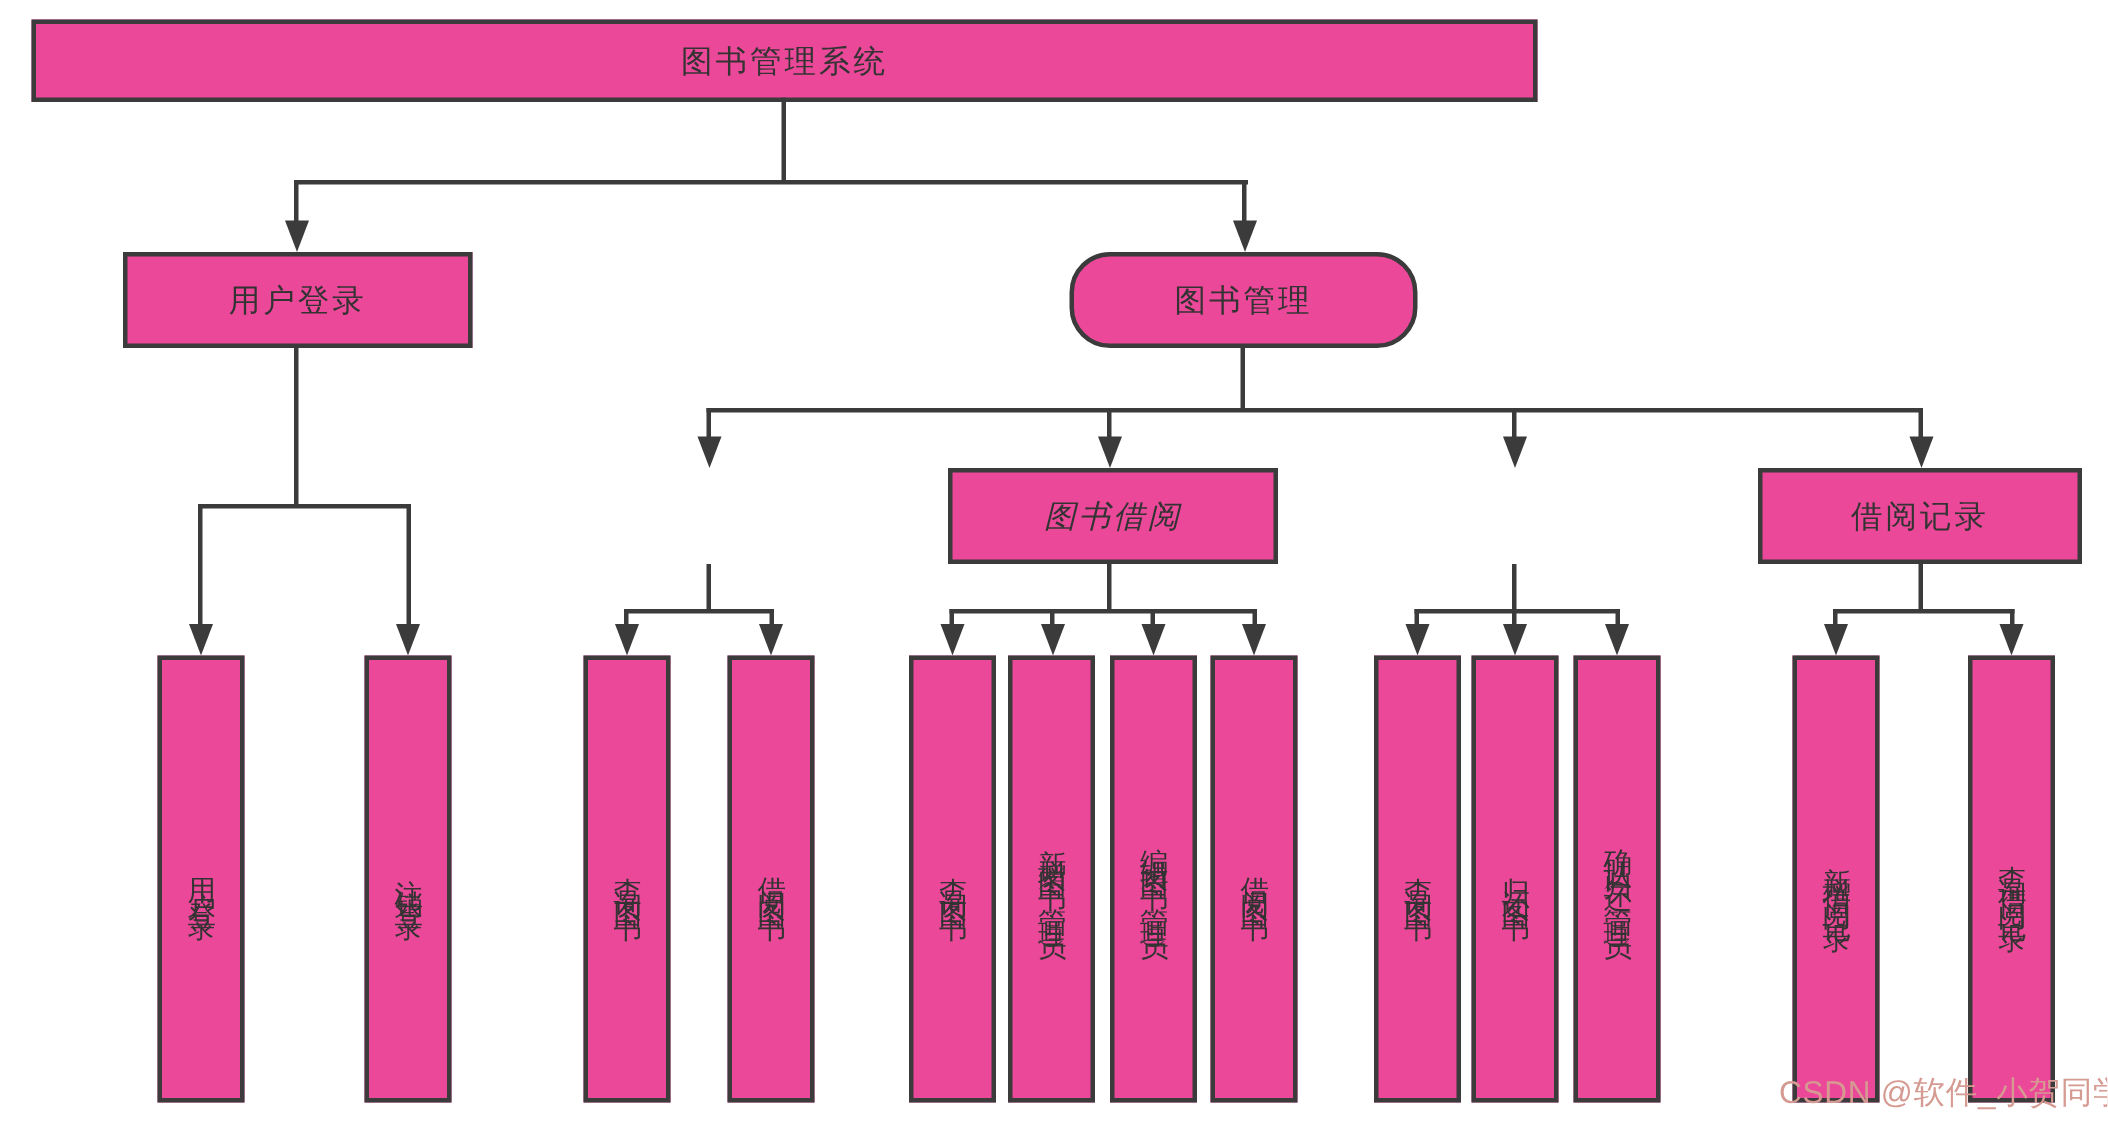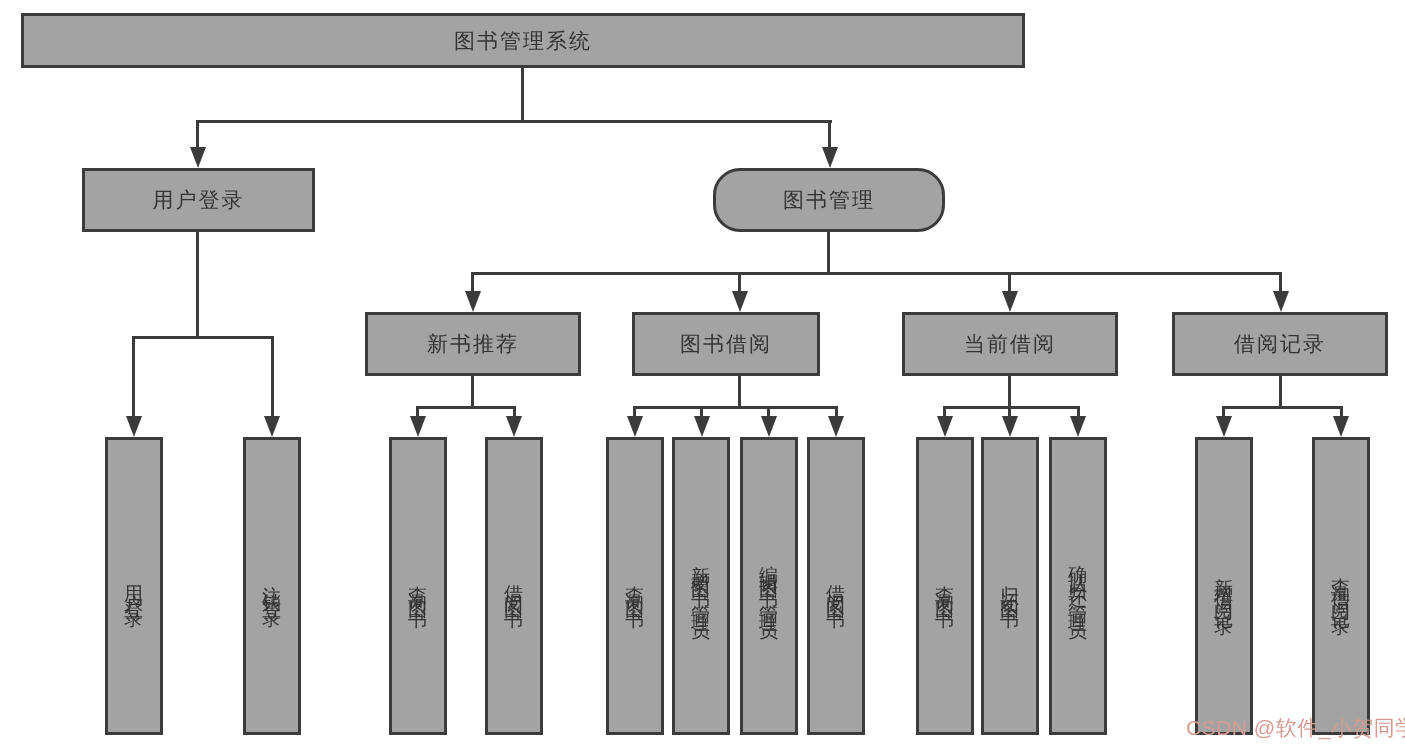--- a/index.html
+++ b/index.html
@@ -1,21 +1,21 @@
 <!DOCTYPE html>
 <html><head>
 <meta charset="utf-8">
 <style>
   html,body{margin:0;padding:0;background:#ffffff;}
   .canvas{
     position:relative;width:1405px;height:747px;background:#ffffff;overflow:hidden;
     font-family:"Liberation Sans","DejaVu Sans",sans-serif;
   }
   .node{
-    position:absolute;box-sizing:border-box;background:#a3a3a3;
+    position:absolute;box-sizing:border-box;background:#ec4899;
     border:3px solid #3b3b3b;color:#333333;
     display:flex;align-items:center;justify-content:center;text-align:center;
   }
   .node.h{font-size:21px;letter-spacing:2px;white-space:nowrap;}
   .node.v{
     writing-mode:vertical-rl;text-orientation:mixed;
     font-size:19px;letter-spacing:8px;line-height:1;
   }
   .line{position:absolute;background:#3b3b3b;}
   .ah{
@@ -62,28 +62,22 @@
   <div class="line" style="left:471px;top:272px;width:811px;height:3px;"></div>
   <div class="line" style="left:471px;top:272px;width:3px;height:20px;"></div>
   <div class="ah" style="left:465px;top:291px;"></div>
   <div class="line" style="left:738px;top:272px;width:3px;height:20px;"></div>
   <div class="ah" style="left:732px;top:291px;"></div>
   <div class="line" style="left:1008px;top:272px;width:3px;height:20px;"></div>
   <div class="ah" style="left:1002px;top:291px;"></div>
   <div class="line" style="left:1279px;top:272px;width:3px;height:20px;"></div>
   <div class="ah" style="left:1273px;top:291px;"></div>
 
-  <div class="node h" style="left:365px;top:312px;width:216px;height:64px;">
-    <span>新书推荐</span>
-  </div>
-  <div class="node h" style="left:632px;top:312px;width:188px;height:64px;">
+  <div class="node h" style="left:632px;top:312px;width:220px;height:64px;font-style:italic;">
     <span>图书借阅</span>
-  </div>
-  <div class="node h" style="left:902px;top:312px;width:216px;height:64px;">
-    <span>当前借阅</span>
   </div>
   <div class="node h" style="left:1172px;top:312px;width:216px;height:64px;">
     <span>借阅记录</span>
   </div>
 
   <div class="line" style="left:471px;top:376px;width:3px;height:30px;"></div>
   <div class="line" style="left:416px;top:406px;width:100px;height:3px;"></div>
   <div class="line" style="left:416px;top:406px;width:3px;height:11px;"></div>
   <div class="ah" style="left:410px;top:416px;"></div>
   <div class="line" style="left:513px;top:406px;width:3px;height:11px;"></div>

